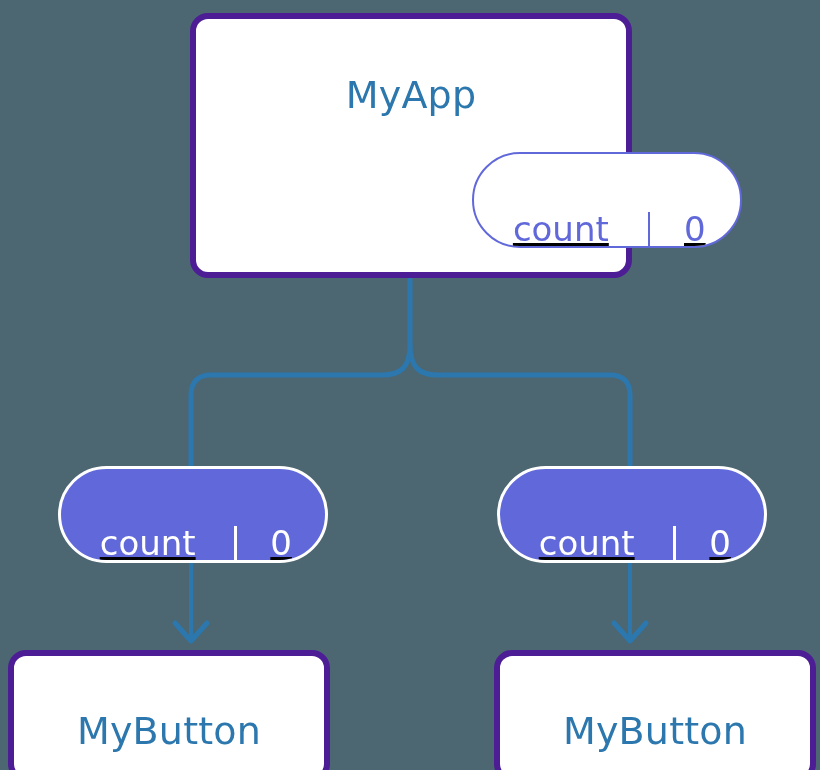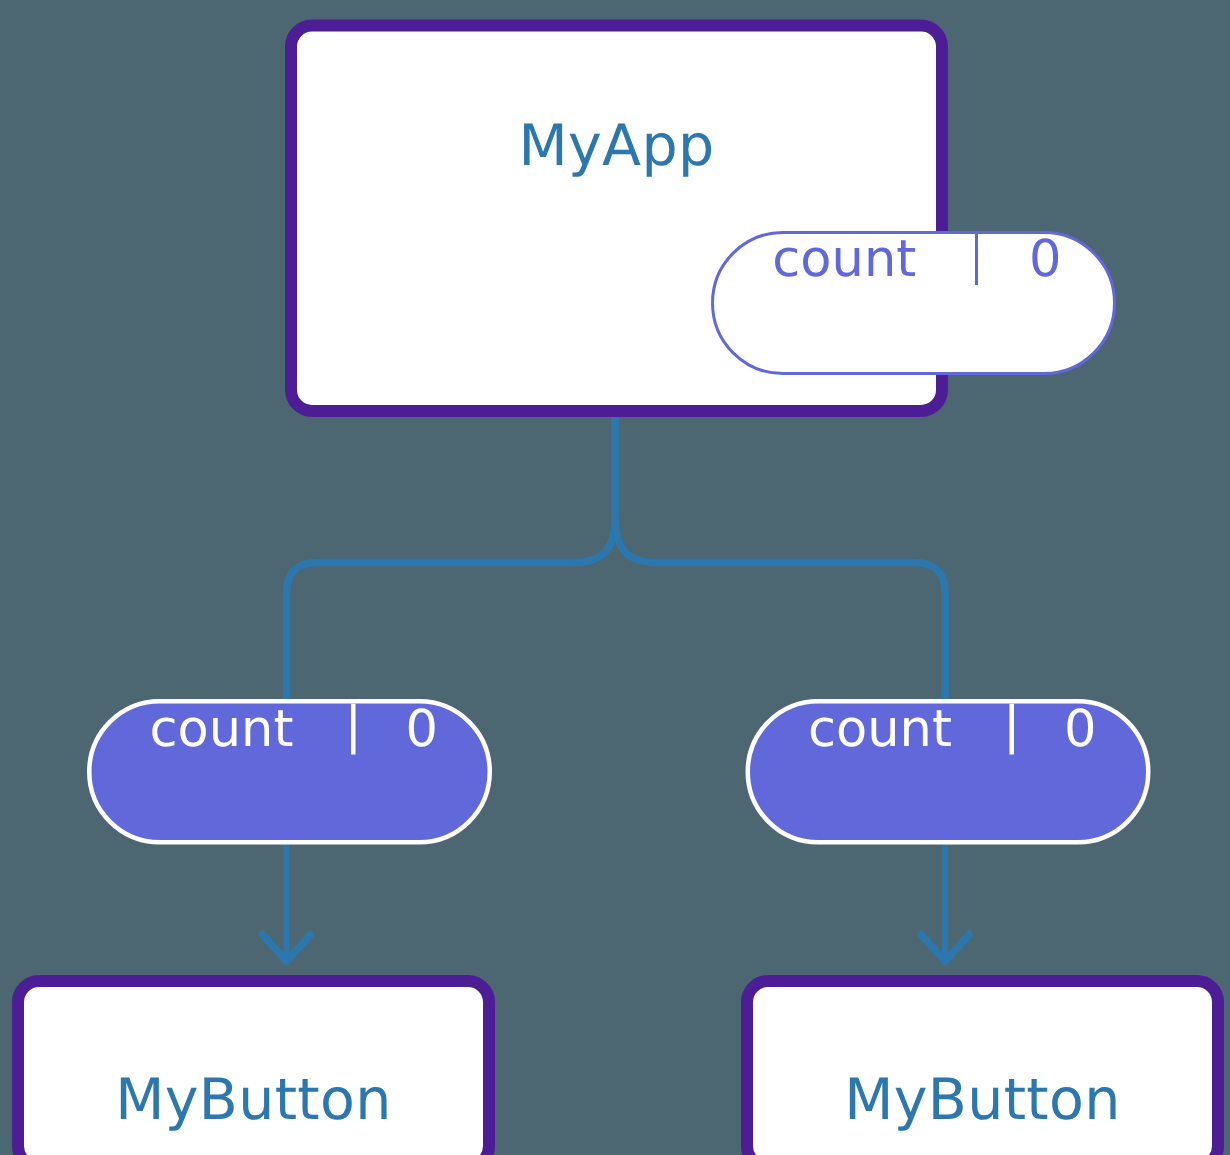--- a/index.html
+++ b/index.html
@@ -21,21 +21,21 @@
     top: 0;
     width: 820px;
     height: 770px;
     pointer-events: none;
   }
 
   
   .comp-box {
     position: absolute;
     background: #ffffff;
-    border: 8px solid #4c1d95;
+    border: 6px solid #4c1d95;
     border-radius: 18px;
     box-sizing: border-box;
   }
   .comp-title {
     color: #2b77ae;
     font-size: 38px;
     font-weight: 500;
     letter-spacing: 0.2px;
     text-align: center;
     line-height: 1;
@@ -68,24 +68,25 @@
     position: absolute;
     left: 0;
     right: 0;
     top: 56px;
   }
 
   
   .pill {
     position: absolute;
     display: flex;
-    align-items: flex-start;
+    align-items: flex-end;
     box-sizing: border-box;
     border-radius: 999px;
     overflow: hidden;
+    text-decoration: underline;
   }
   .pill-key, .pill-val {
     display: flex;
     align-items: center;
     justify-content: center;
     font-size: 34px;
     font-weight: 400;
     line-height: 1;
     box-sizing: border-box;
     white-space: nowrap;

